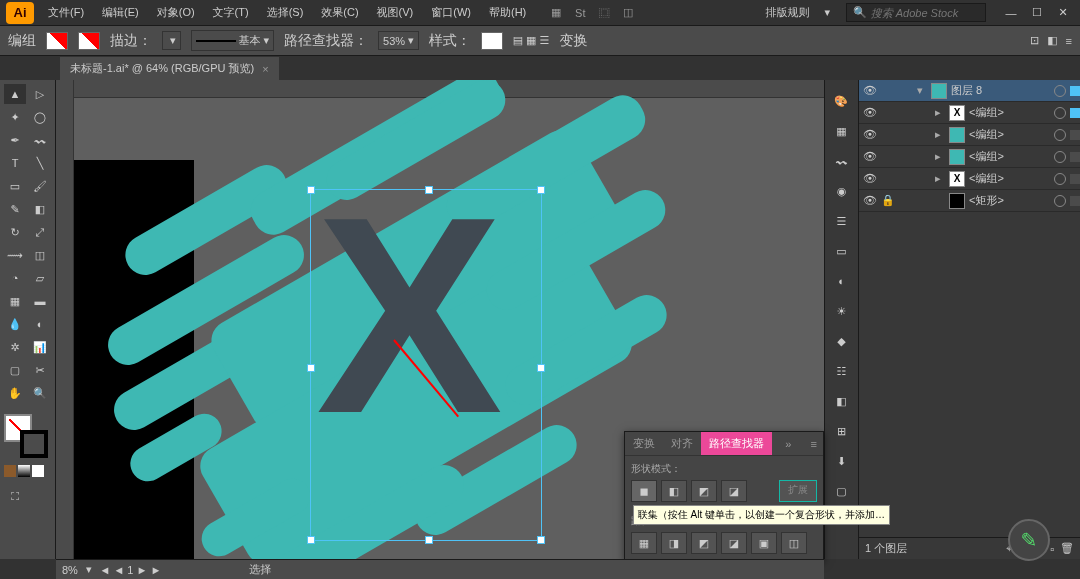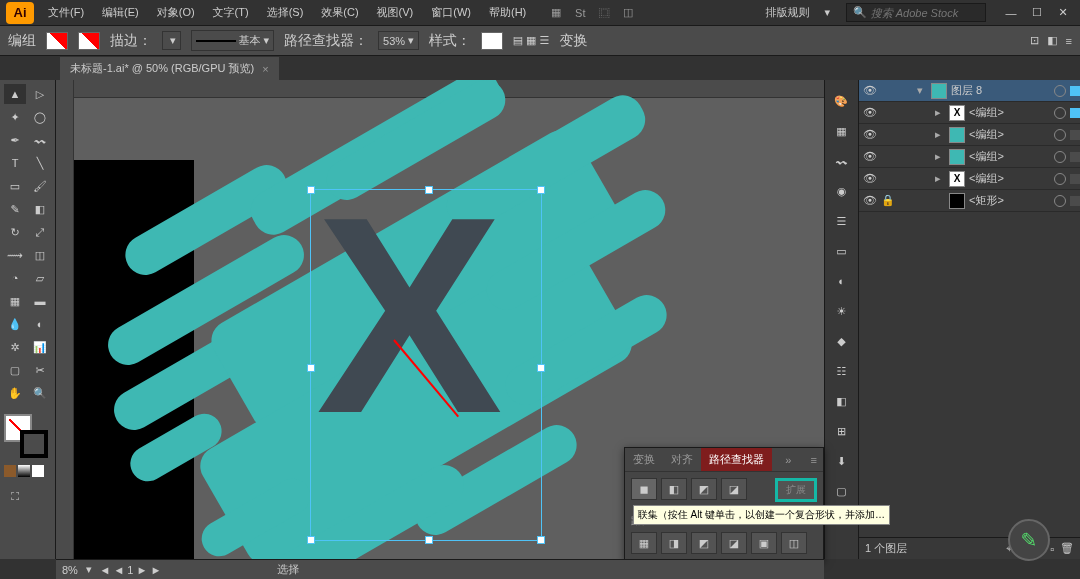--- a/index.html
+++ b/index.html
@@ -59,28 +59,28 @@
 .thumb.x{background:#fff;color:#000;font-size:10px;font-weight:bold;display:flex;align-items:center;justify-content:center}
 .thumb.rect{background:#000;border:1px solid #888}
 .lname{flex:1;font-size:11px}
 .target{width:12px;height:12px;border:1px solid #888;border-radius:50%}
 .sel-ind{width:10px;height:10px;background:#4b4b4b}
 .layer-footer{height:22px;border-top:1px solid #1a1a1a;display:flex;align-items:center;padding:0 6px;font-size:10px;gap:6px}
 .layer-footer .sp{margin-left:auto}
 .pathfinder{position:absolute;right:256px;bottom:18px;width:200px;background:#454545;border:1px solid #1a1a1a;box-shadow:0 2px 8px rgba(0,0,0,.5)}
 .pf-tabs{display:flex;border-bottom:1px solid #333;align-items:center}
 .pf-tabs span{padding:4px 8px;font-size:11px;color:#999;cursor:pointer}
-.pf-tabs span.active{background:#7f1d1d;color:#fff}
+.pf-tabs span.active{background:#ec4899;color:#fff}
 .pf-tabs .menu{margin-left:auto;padding:4px 6px}
 .pf-section{padding:6px}
 .pf-label{font-size:10px;color:#aaa;margin-bottom:4px}
 .pf-btns{display:flex;gap:4px}
 .pf-btn{width:26px;height:22px;background:#535353;border:1px solid #333;cursor:pointer;display:flex;align-items:center;justify-content:center}
 .pf-btn.hl{background:#666}
-.expand{margin-left:auto;padding:2px 8px;background:#535353;border:3px solid #14b8a6;font-size:10px;color:#888}
+.expand{margin-left:auto;padding:2px 8px;background:#535353;border:1px solid #14b8a6;font-size:10px;color:#888}
 .tooltip{position:absolute;background:#ffffe1;color:#000;font-size:10px;padding:2px 4px;border:1px solid #888;white-space:nowrap;bottom:54px;right:190px}
 .red-arrow{position:absolute;right:350px;bottom:140px;width:80px;height:80px;pointer-events:none}
 .red-arrow::after{content:"";position:absolute;width:100px;height:2px;background:red;transform:rotate(50deg);transform-origin:left;top:0;left:0}
 .statusbar{position:absolute;bottom:0;left:56px;right:256px;height:20px;background:#4b4b4b;border-top:1px solid #1a1a1a;display:flex;align-items:center;padding:0 6px;gap:8px;font-size:10px}
 .watermark{position:absolute;right:30px;bottom:18px;display:flex;align-items:center;gap:8px;z-index:100}
 .wm-circle{width:42px;height:42px;border-radius:50%;background:#444;border:2px solid #666;display:flex;align-items:center;justify-content:center;color:#53d86a;font-size:20px}
 .wm-text{font-size:22px;color:#fff;font-weight:500;letter-spacing:2px}
 </style>
 </head>
 <body>
@@ -136,21 +136,21 @@
   <span class="cb-label">变换</span>
   <div class="cb-right">
     <div>⊡</div>
     <div>◧</div>
     <div>≡</div>
   </div>
 </div>
 
 <div class="tab-bar">
   <div class="doc-tab">
-    <span>未标题-1.ai* @ 50% (RGB/GPU 预览)</span>
+    <span>未标题-1.ai* @ 64% (RGB/GPU 预览)</span>
     <span class="x">×</span>
   </div>
 </div>
 
 <div class="main">
   <div class="toolbox">
     <div class="tool-row">
         <div class="tool active">▲</div>
         <div class="tool">▷</div>
       </div>
@@ -346,20 +346,21 @@
 
 <div class="pathfinder">
   <div class="pf-tabs">
     <span>变换</span>
     <span>对齐</span>
     <span class="active">路径查找器</span>
     <span class="menu">»</span>
     <span class="menu">≡</span>
   </div>
   <div class="pf-section">
+    <div class="pf-label">形状模式：</div>
     <div class="pf-btns">
       <div class="pf-btn hl">◼</div>
       <div class="pf-btn">◧</div>
       <div class="pf-btn">◩</div>
       <div class="pf-btn">◪</div>
       <div class="expand">扩展</div>
     </div>
   </div>
   <div class="pf-section">
     <div class="pf-label">路径</div>
@@ -372,18 +373,18 @@
       <div class="pf-btn">◫</div>
     </div>
   </div>
 </div>
 <div class="tooltip">联集（按住 Alt 键单击，以创建一个复合形状，并添加…</div>
 
 <div class="statusbar">
   <span>8%</span>
   <span>▾</span>
   <span>◄ ◄ 1 ► ►</span>
-  <span style="margin-left:108px">选择</span>
+  <span style="margin-left:80px">选择</span>
 </div>
 
 <div class="watermark">
   <div class="wm-circle">✎</div>
 </div>
 
 </body></html>

